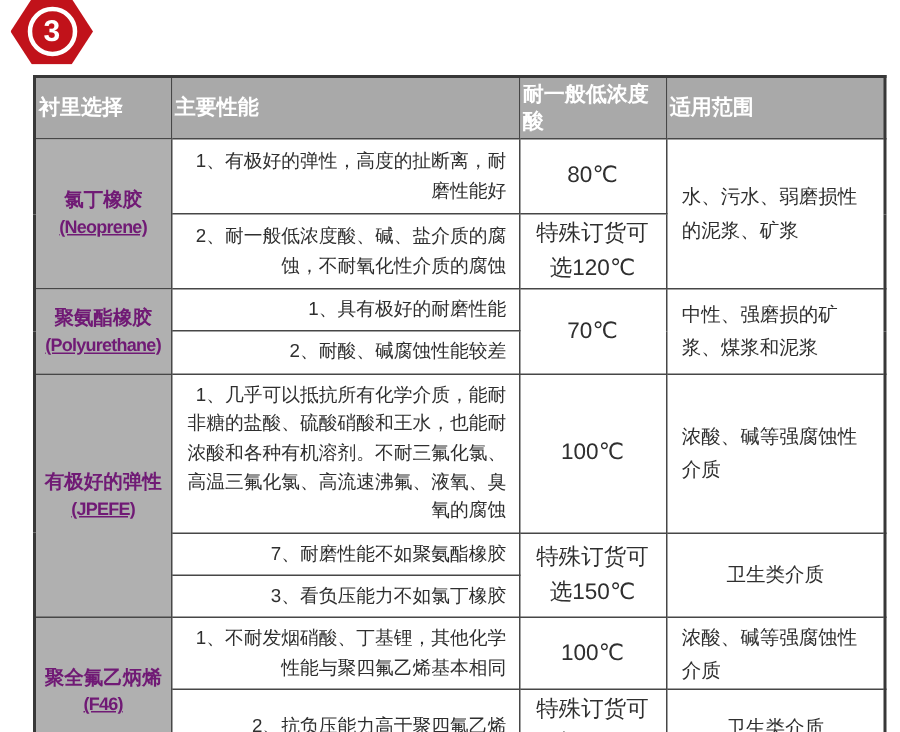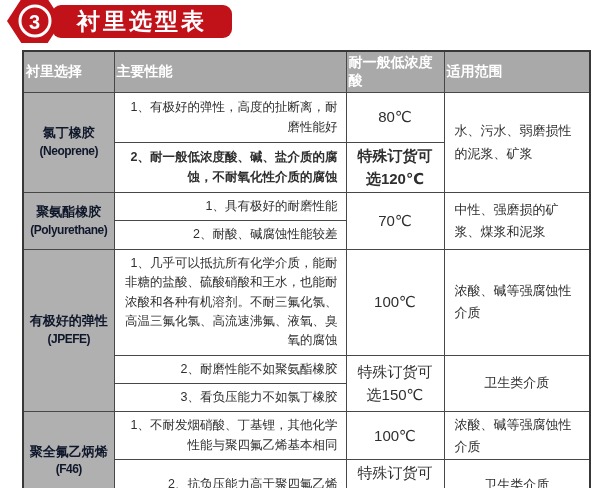--- a/index.html
+++ b/index.html
@@ -32,47 +32,44 @@
     position:absolute;left:22px;top:50px;width:567px;
     border-collapse:collapse;table-layout:fixed;
     border:2px solid #383838;
   }
   .lining th,.lining td{border:1px solid #474747;vertical-align:middle;overflow:hidden;}
   .lining thead th{
     background:#a9a9a9;color:#ffffff;font-weight:bold;font-size:14px;
     text-align:left;height:30px;padding:2px;
   }
   td.material{
-    background:#b0b0b0;color:#0f172a;font-weight:bold;text-align:center;
+    background:#b0b0b0;color:#701a75;font-weight:bold;text-align:center;
     font-size:13px;line-height:1.45;padding:2px;
   }
-  td.material .en{font-size:12px;letter-spacing:-0.5px;white-space:nowrap;font-weight:bold;}
+  td.material .en{font-size:12px;letter-spacing:-0.5px;white-space:nowrap;font-weight:bold;text-decoration:underline;}
   td.perf{
     text-align:right;padding:4px 8px;font-size:12.5px;color:#2f2f2f;line-height:1.55;
     background:#ffffff;
   }
   td.temp{
     text-align:center;padding:2px 6px;font-size:15px;color:#2f2f2f;line-height:1.5;
     background:#ffffff;
   }
   td.range{
     text-align:left;padding:0 10px;font-size:13px;color:#2f2f2f;line-height:1.7;
     background:#ffffff;
   }
   td.range.center{text-align:center;}
-  tr.h50{height:50px;} tr.h44{height:44px;font-weight:bold;} tr.h22{height:22px;} tr.h23{height:23px;}
+  tr.h50{height:50px;} tr.h44{height:44px;} tr.h22{height:22px;} tr.h23{height:23px;}
   tr.h94{height:94px;} tr.h24{height:24px;} tr.h46{height:46px;} tr.h45{height:45px;}
 </style>
 </head>
 <body>
 
 <div class="hdr">
-  <div class="banner">
-    <span>衬里选型表</span>
-  </div>
   <div class="hexwrap">
     <div class="hex"></div>
     <div class="hexring">
       <span>3</span>
     </div>
   </div>
 </div>
 
 <table class="lining">
   <colgroup>
@@ -121,21 +118,21 @@
     <tr class="h94">
       <td class="material" rowspan="3">
         <div>有极好的弹性</div>
         <div class="en">(JPEFE)</div>
       </td>
       <td class="perf">1、几乎可以抵抗所有化学介质，能耐非糖的盐酸、硫酸硝酸和王水，也能耐浓酸和各种有机溶剂。不耐三氟化氯、高温三氟化氯、高流速沸氟、液氧、臭氧的腐蚀</td>
       <td class="temp">100℃</td>
       <td class="range">浓酸、碱等强腐蚀性介质</td>
     </tr>
     <tr class="h23">
-      <td class="perf">2、耐磨性能不如聚氨酯橡胶</td>
+      <td class="perf">7、耐磨性能不如聚氨酯橡胶</td>
       <td class="temp" rowspan="2">特殊订货可选150℃</td>
       <td class="range center" rowspan="2">卫生类介质</td>
     </tr>
     <tr class="h24">
       <td class="perf">3、看负压能力不如氯丁橡胶</td>
     </tr>
 
     <tr class="h46">
       <td class="material" rowspan="2">
         <div>聚全氟乙炳烯</div>

